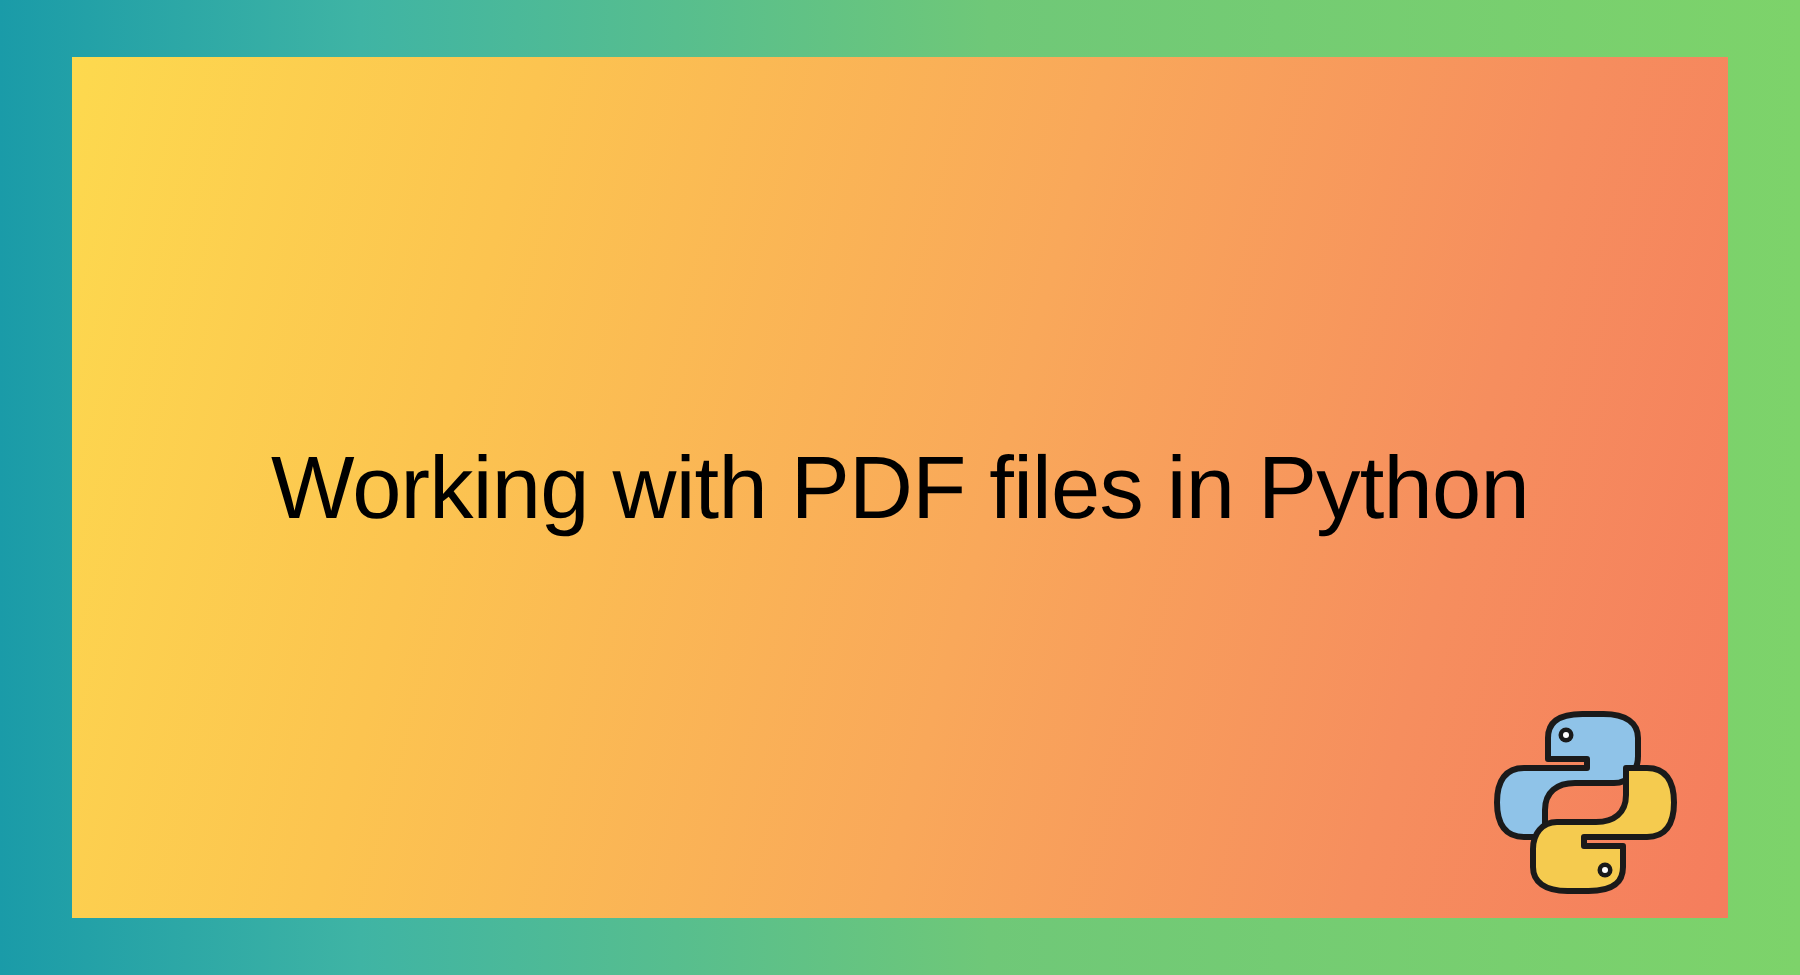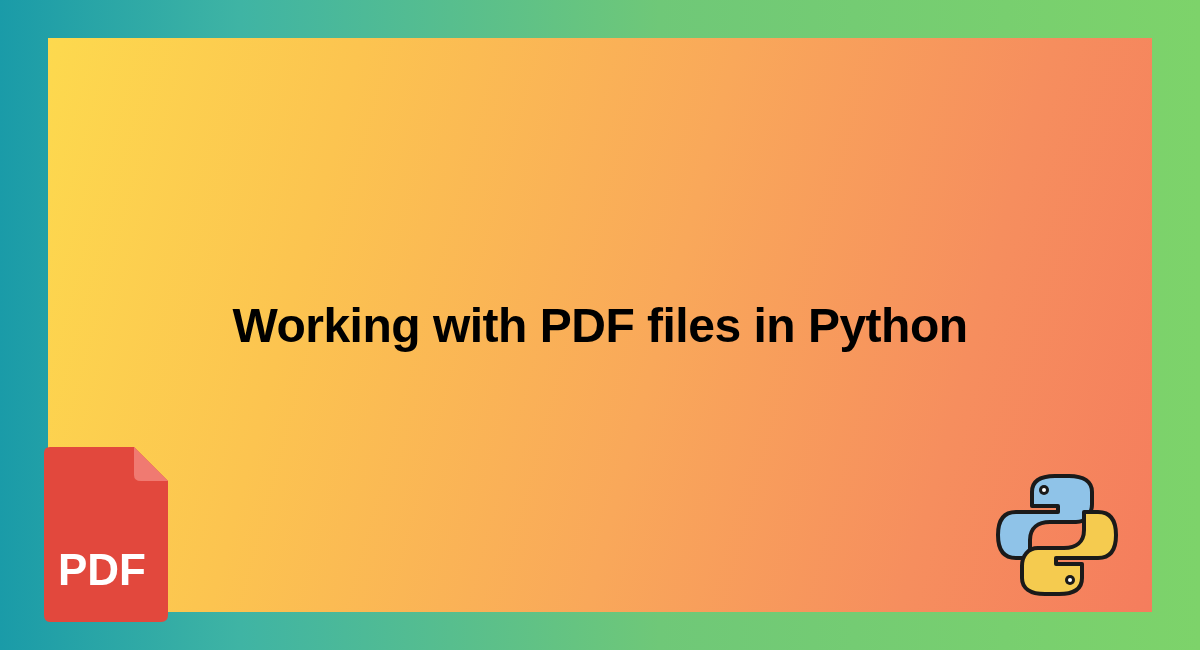--- a/index.html
+++ b/index.html
@@ -25,22 +25,22 @@
       height: 100%;
       background: linear-gradient(105deg, #fdd94e 0%, #fcc450 25%, #f9a85a 55%, #f68e5e 80%, #f57d5d 100%);
       position: relative;
     }
     .title {
       position: absolute;
       top: 50%;
       left: 50%;
       transform: translate(-50%, -50%);
       color: #000000;
-      font-size: 48px;
-      font-weight: 700;
+      font-size: 59px;
+      font-weight: 400;
       letter-spacing: -0.5px;
       white-space: nowrap;
       text-align: center;
     }
     .pdf-file-icon {
       position: absolute;
       left: -14px;
       bottom: -10px;
       width: 140px;
       height: 175px;
@@ -54,30 +54,20 @@
     }
   </style>
 </head>
 <body>
 
 <div class="outer-frame">
   <div class="inner-card">
 
     <h1 class="title">Working with PDF files in Python</h1>
 
-    <div class="pdf-file-icon">
-      <svg viewBox="0 0 140 175" width="140" height="175">
-
-        <path d="M10 6 Q10 0 16 0 L100 0 L134 34 L134 168 Q134 175 127 175 L16 175 Q10 175 10 168 Z" fill="#e2483d"></path>
-
-        <path d="M100 0 L100 28 Q100 34 107 34 L134 34 Z" fill="#f07a71"></path>
-
-        <text x="68" y="138" text-anchor="middle" font-family="Arial, Helvetica, sans-serif" font-size="44" font-weight="800" fill="#ffffff">PDF</text>
-      </svg>
-    </div>
 
     <div class="python-logo-icon">
       <svg viewBox="0 0 130 130" width="130" height="130">
 
         <path d="M63 6
                  C44 6 40 14 40 22
                  L40 36
                  L66 36
                  L66 42
                  L24 42

